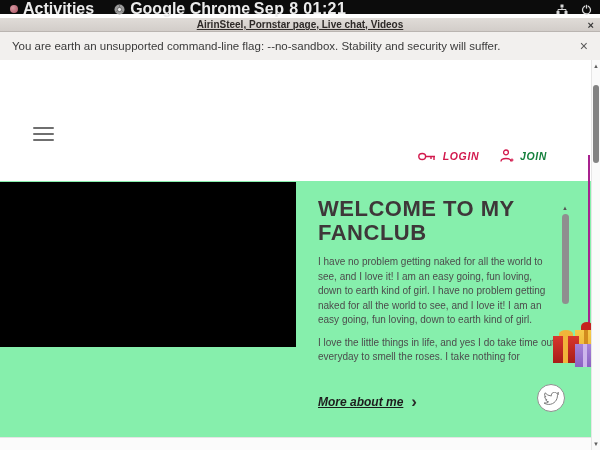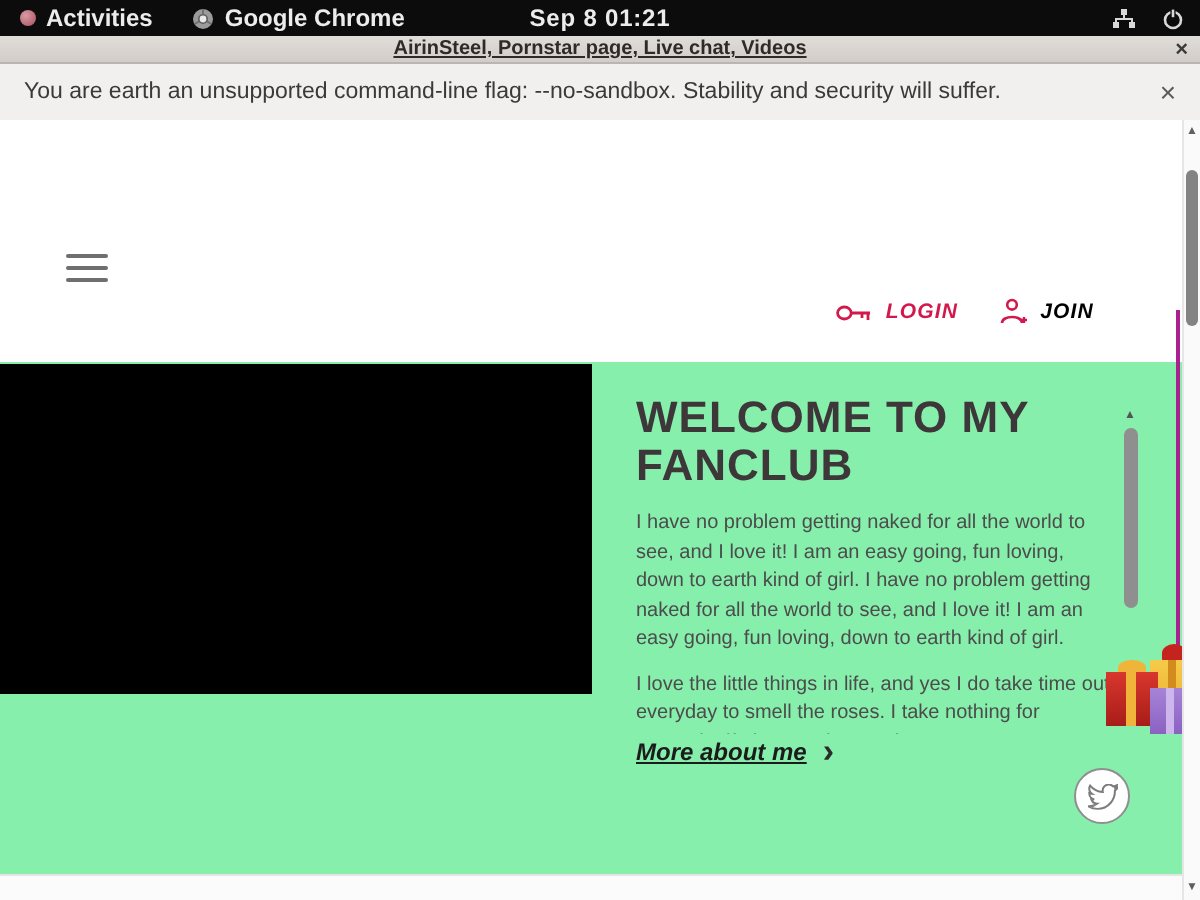--- a/index.html
+++ b/index.html
@@ -1,22 +1,22 @@
 <!DOCTYPE html>
 <html><head>
 <meta charset="utf-8">
 <style>
   html,body{margin:0;padding:0;background:#444;}
   *{box-sizing:border-box;}
   .screen{position:relative;width:600px;height:450px;background:#fff;overflow:hidden;
           font-family:"Liberation Sans",sans-serif;-webkit-font-smoothing:antialiased;}
 
   
-  .gnome-bar{position:absolute;top:0;left:0;right:0;height:32px;background:#0c0c0c;
-             color:#ececec;font-size:12px;font-weight:bold;}
+  .gnome-bar{position:absolute;top:0;left:0;right:0;height:14px;background:#0c0c0c;
+             color:#ececec;font-size:16px;font-weight:bold;}
   .gb-left{position:absolute;left:10px;top:0;height:18px;display:flex;align-items:center;gap:20px;}
   .gb-item{display:flex;align-items:center;gap:5px;cursor:default;}
   .act-dot{width:8px;height:8px;border-radius:50%;background:radial-gradient(circle at 35% 35%,#d89aa4,#a9505e);}
   .gb-clock{position:absolute;left:0;right:0;top:0;height:18px;display:flex;align-items:center;justify-content:center;letter-spacing:.4px;}
   .gb-right{position:absolute;right:8px;top:0;height:18px;display:flex;align-items:center;gap:13px;}
 
   
   .title-bar{position:absolute;top:18px;left:0;right:0;height:14px;
              background:linear-gradient(#e0dcd8,#d2cdc9);border-bottom:1px solid #bab5b1;
              display:flex;align-items:center;justify-content:center;
@@ -61,21 +61,21 @@
 
   
   .main{position:absolute;top:121px;left:0;right:0;bottom:0;background:#86efac;}
   .media{position:absolute;left:0;top:1px;width:296px;height:165px;background:#000;cursor:pointer;}
 
   .about{position:absolute;left:318px;top:16px;width:240px;}
   .about-scroll{height:170px;overflow:hidden;}
   .about h1{margin:0 0 10px 0;font-size:22px;line-height:1.1;letter-spacing:.5px;
             font-weight:bold;color:#3e3739;}
   .about p{margin:0 0 8px 0;width:238px;font-size:10px;line-height:14.5px;color:#4c4c4c;}
-  .more-row{display:flex;align-items:center;}
+  .more-row{margin-top:26px;display:flex;align-items:center;}
   .more-link{font-size:12px;font-weight:bold;font-style:italic;color:#1c1c1c;
              text-decoration:underline;cursor:pointer;}
   .more-chev{margin-left:8px;font-size:17px;font-weight:bold;color:#2b2b2b;line-height:1;cursor:pointer;}
 
   
   .in-arrow{position:absolute;font-size:6px;color:#555;line-height:6px;left:560px;width:10px;text-align:center;}
   .in-up{top:24px;} .in-down{top:172px;}
   .in-thumb{position:absolute;left:562px;top:33px;width:7px;height:90px;background:#8f8f8f;border-radius:4px;}
 
   
@@ -165,21 +165,21 @@
         <div class="auth">
           <div class="a-item" style="color:#d2194d;">
             <span>
               <svg width="19" height="11" viewBox="0 0 19 11">
                   <ellipse cx="4.2" cy="5.5" rx="3.4" ry="3" fill="none" stroke="#d2194d" stroke-width="1.4"></ellipse>
                   <path d="M7.6 5.5 H17 M13 5.5 V8 M16 5.5 V9" stroke="#d2194d" stroke-width="1.4" fill="none"></path>
                 </svg>
             </span>
             <span class="a-label">LOGIN</span>
           </div>
-          <div class="a-item" style="color:#000000;">
+          <div class="a-item" style="color:#15803d;">
             <span>
               <svg width="15" height="14" viewBox="0 0 15 14">
                   <circle cx="7" cy="3.4" r="2.4" fill="none" stroke="#d2194d" stroke-width="1.3"></circle>
                   <path d="M2 12.5 C2 8.5 12 8.5 12 12.5" fill="none" stroke="#d2194d" stroke-width="1.3"></path>
                   <path d="M11.5 11 H14.5 M13 9.5 V12.5" stroke="#d2194d" stroke-width="1.2"></path>
                 </svg>
             </span>
             <span class="a-label">JOIN</span>
           </div>
         </div>

